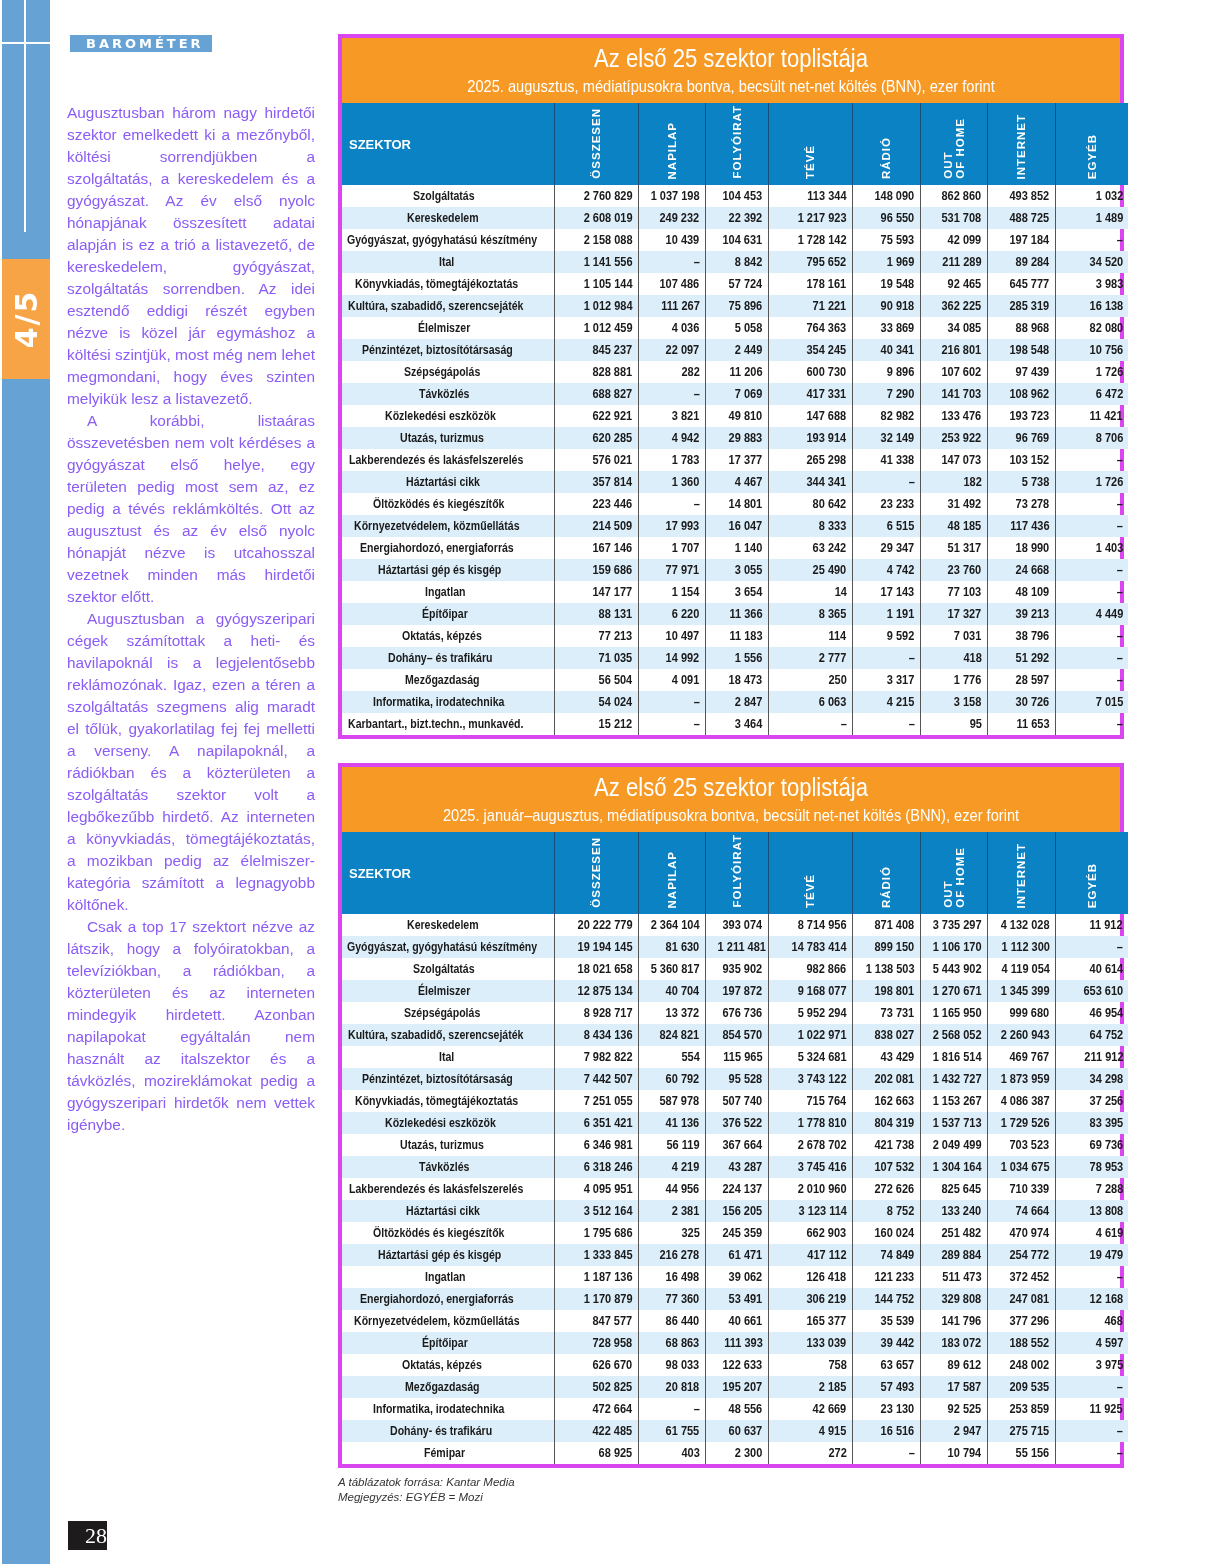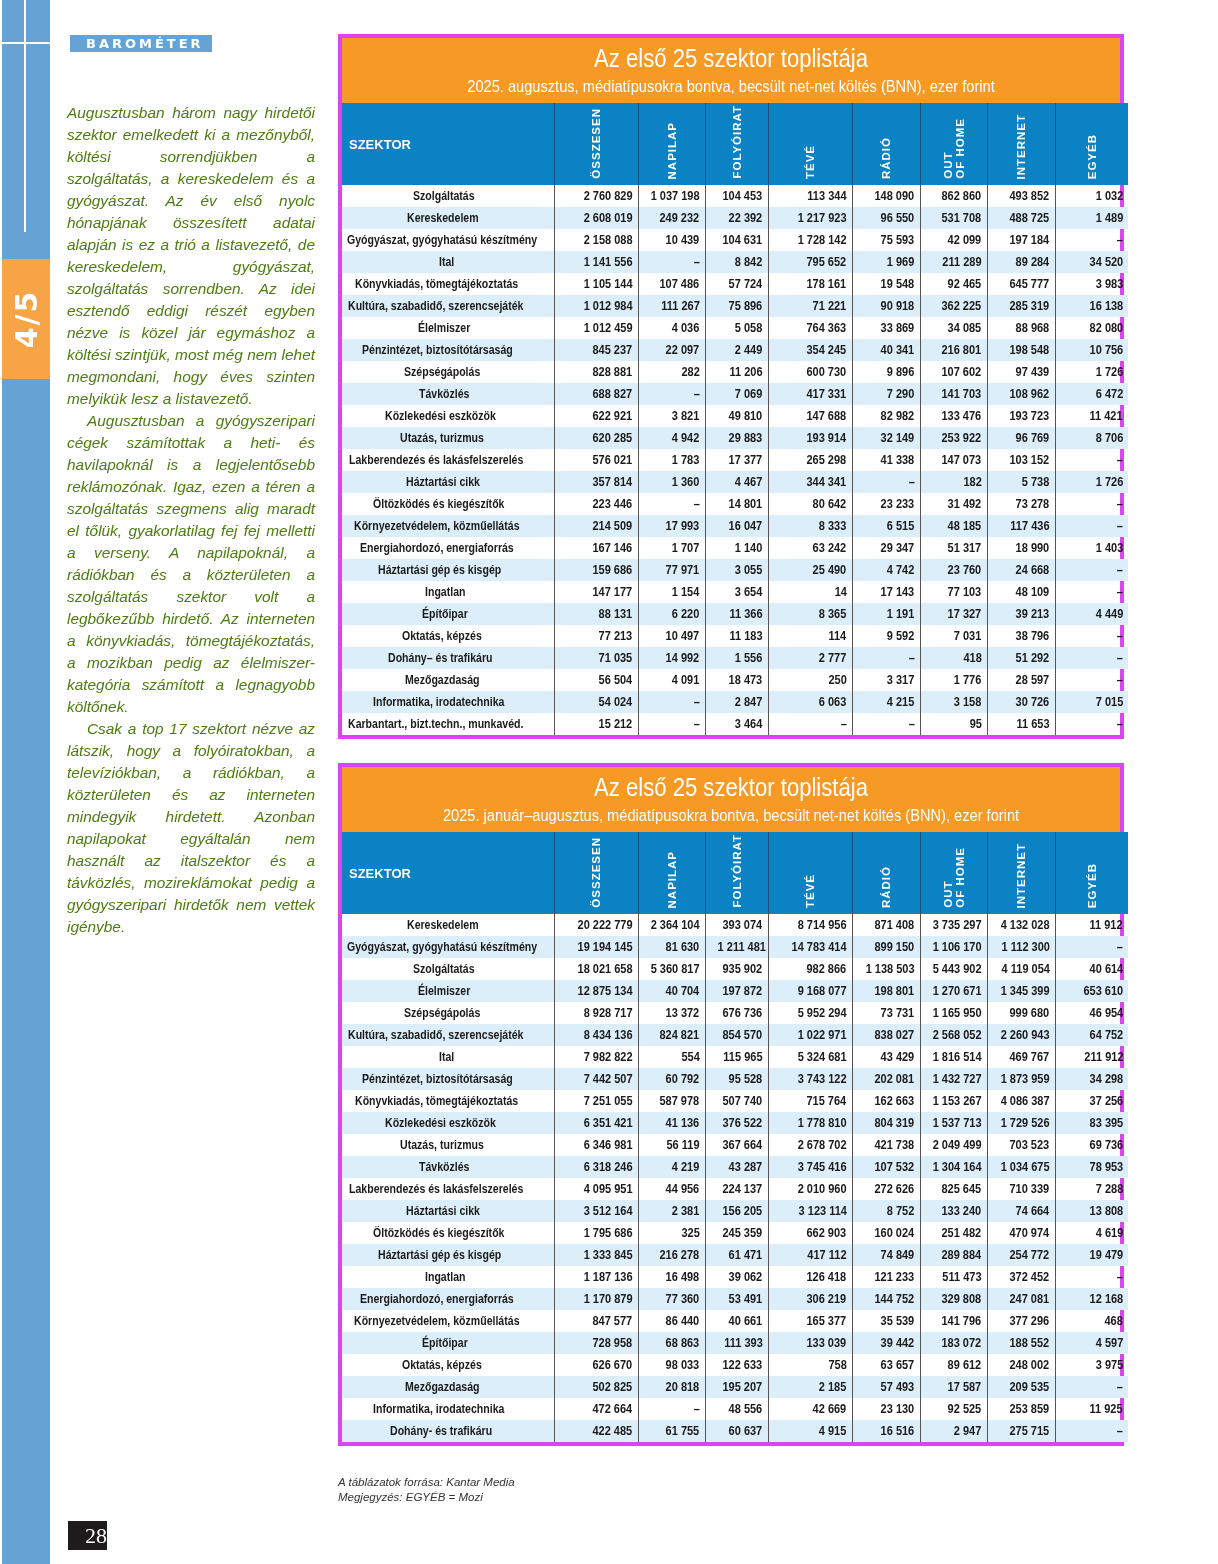--- a/index.html
+++ b/index.html
@@ -9,22 +9,22 @@
   .band { position:absolute; left:2px; top:0; width:48px; height:1564px; background:#66a3d4; }
   .band-vline { position:absolute; left:24px; top:0; width:2px; height:232px; background:#ffffff; }
   .band-hline { position:absolute; left:2px; top:42px; width:68px; height:2px; background:#ffffff; }
   .section-label { position:absolute; left:70px; top:35px; width:142px; height:17px; background:#66a3d4; color:#ffffff;
     font-family:"DejaVu Sans", sans-serif; font-weight:bold; font-size:13px; letter-spacing:3px; line-height:17px; padding-left:16px; box-sizing:border-box; }
   .page-indicator { position:absolute; left:2px; top:259px; width:48px; height:120px; background:#f6a445; }
   .page-indicator span { position:absolute; left:50%; top:50%; transform:translate(-50%,-50%) rotate(-90deg);
     color:#ffffff; font-family:"DejaVu Sans", sans-serif; font-weight:bold; font-size:30px; white-space:nowrap; letter-spacing:2px; }
 
   
-  .article { position:absolute; left:67px; top:102px; width:248px; font-family:"Liberation Sans", sans-serif; font-style:italic;
-    font-size:15.4px; line-height:22px; color:#4d7c0f; text-align:justify; }
+  .article { position:absolute; left:67px; top:102px; width:248px; font-family:"Liberation Sans", sans-serif; 
+    font-size:15.4px; line-height:22px; color:#8b5cf6; text-align:justify; }
   .article p { margin:0; text-indent:0; }
   .article p + p { text-indent:20px; }
 
   .page-number { position:absolute; left:68px; top:1513px; width:39px; height:29px; background:#1e1b1c; color:#ffffff;
     font-family:"Liberation Serif", serif; font-size:22px; line-height:29px; text-align:right;margin-top:8px; }
 
   
   .tbl-wrap { position:absolute; left:338px; width:786px; border:4px solid #d946ef; box-sizing:border-box; }
   .tbl-head { background:#f79a25; color:#ffffff; text-align:center; font-family:"Liberation Sans", sans-serif; }
   .tbl-title { font-size:26px; line-height:34px; padding-top:3px; transform:scaleX(0.85); }
@@ -51,20 +51,21 @@
 <div class="band"></div>
 <div class="band-vline"></div>
 <div class="band-hline"></div>
 <div class="section-label">BAROMÉTER</div>
 <div class="page-indicator">
     <span>4/5</span>
   </div>
 
 <div class="article">
   <p>Augusztusban három nagy hirdetői szektor emelkedett ki a mezőnyből, költési sorrendjükben a szolgáltatás, a kereskedelem és a gyógyászat. Az év első nyolc hónapjának összesített adatai alapján is ez a trió a listavezető, de kereskedelem, gyógyászat, szolgáltatás sorrendben. Az idei esztendő eddigi részét egyben nézve is közel jár egymáshoz a költési szintjük, most még nem lehet megmondani, hogy éves szinten melyikük lesz a listavezető.</p>
+  <p>A korábbi, listaáras összevetésben nem volt kérdéses a gyógyászat első helye, egy területen pedig most sem az, ez pedig a tévés reklámköltés. Ott az augusztust és az év első nyolc hónapját nézve is utcahosszal vezetnek minden más hirdetői szektor előtt.</p>
   <p>Augusztusban a gyógyszeripari cégek számítottak a heti- és havilapoknál is a legjelentősebb reklámozónak. Igaz, ezen a téren a szolgáltatás szegmens alig maradt el tőlük, gyakorlatilag fej fej melletti a verseny. A napilapoknál, a rádiókban és a közterületen a szolgáltatás szektor volt a legbőkezűbb hirdető. Az interneten a könyvkiadás, tömegtájékoztatás, a mozikban pedig az élelmiszer-kategória számított a legnagyobb költőnek.</p>
   <p>Csak a top 17 szektort nézve az látszik, hogy a folyóiratokban, a televíziókban, a rádiókban, a közterületen és az interneten mindegyik hirdetett. Azonban napilapokat egyáltalán nem használt az italszektor és a távközlés, mozireklámokat pedig a gyógyszeripari hirdetők nem vettek igénybe.</p>
 </div>
 
 <div class="page-number">28</div>
 
 <div class="tbl-wrap" id="tbl0" style="top:34px;">
   <div class="tbl-head">
     <div class="tbl-title">Az első 25 szektor toplistája</div>
     <div class="tbl-sub">2025. augusztus, médiatípusokra bontva, becsült net-net költés (BNN), ezer forint</div>
@@ -696,20 +697,31 @@
           <td><span>Dohány- és trafikáru</span></td>
           <td><span>422 485</span></td>
           <td><span>61 755</span></td>
           <td><span>60 637</span></td>
           <td><span>4 915</span></td>
           <td><span>16 516</span></td>
           <td><span>2 947</span></td>
           <td><span>275 715</span></td>
           <td><span>–</span></td>
         </tr>
+        <tr>
+          <td><span>Fémipar</span></td>
+          <td><span>68 925</span></td>
+          <td><span>403</span></td>
+          <td><span>2 300</span></td>
+          <td><span>272</span></td>
+          <td><span>–</span></td>
+          <td><span>10 794</span></td>
+          <td><span>55 156</span></td>
+          <td><span>–</span></td>
+        </tr>
       </tbody>
   </table>
 </div>
 
 <div class="footnote">
   <div>A táblázatok forrása: Kantar Media</div>
   <div>Megjegyzés: EGYÉB = Mozi</div>
 </div>
 
 </body></html>

